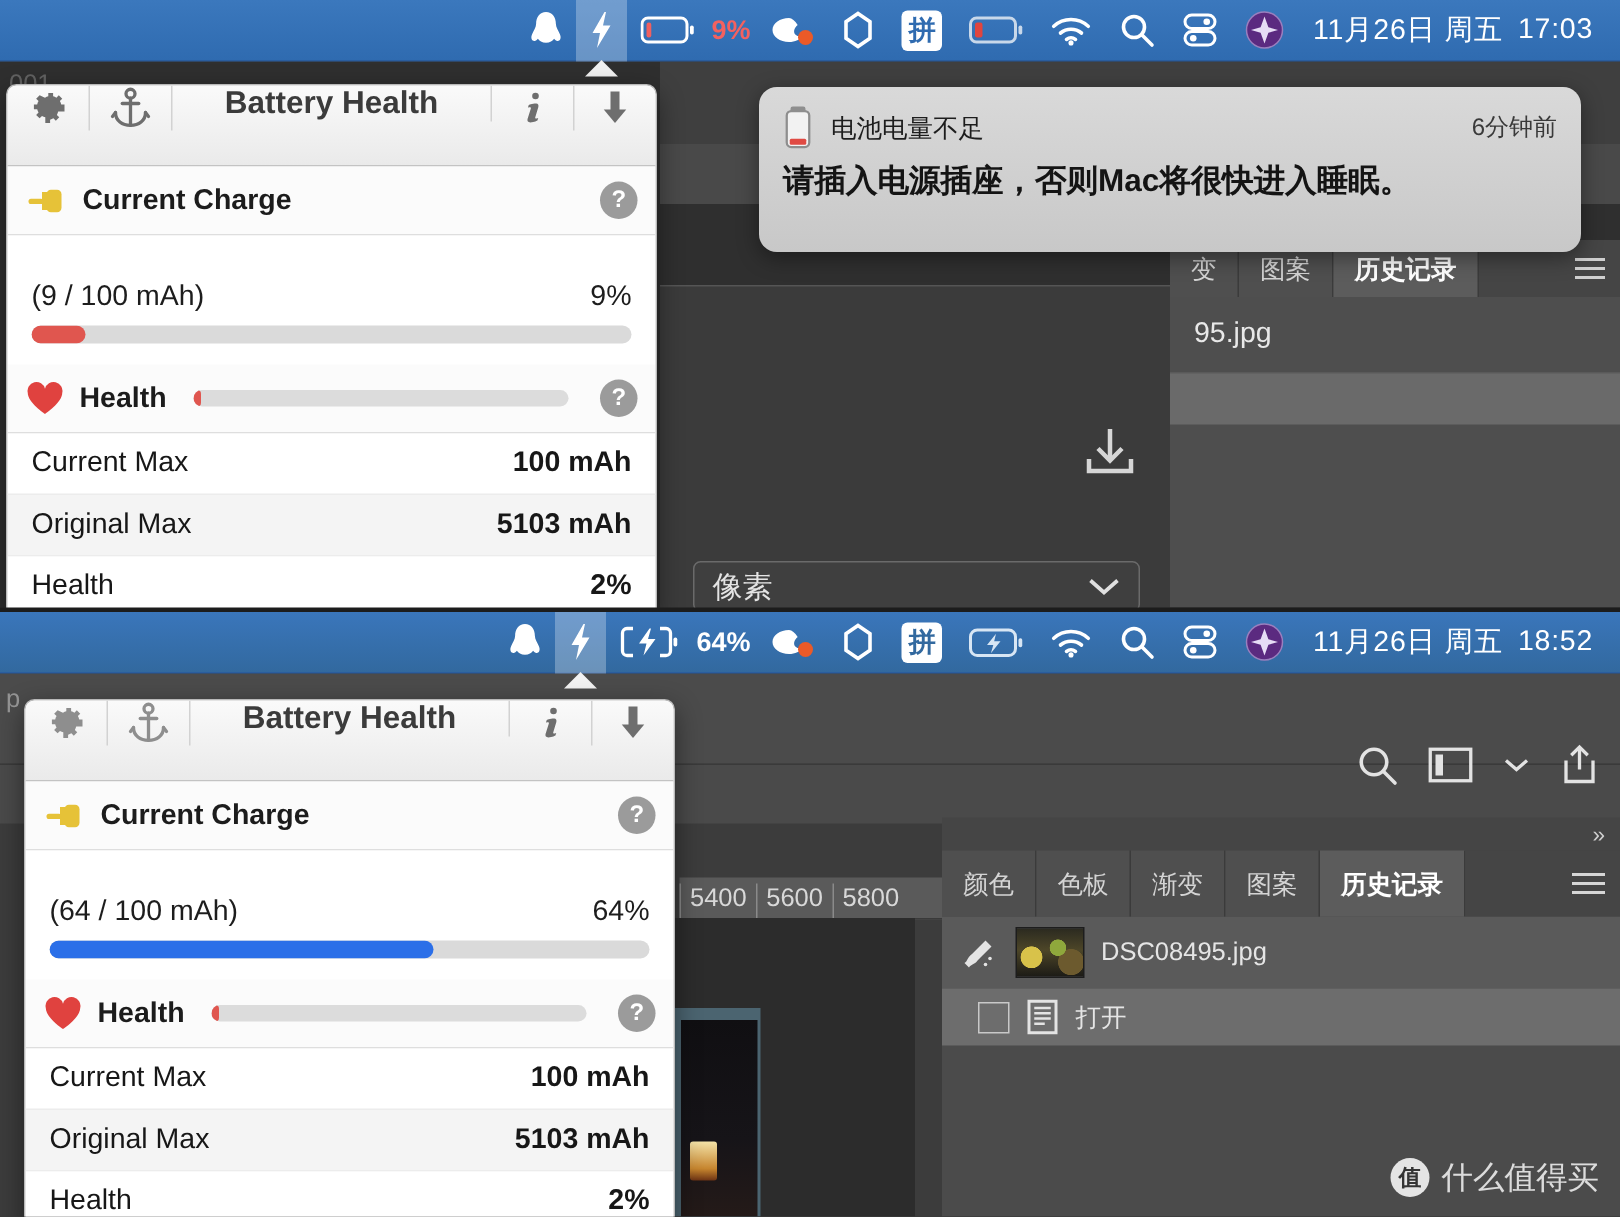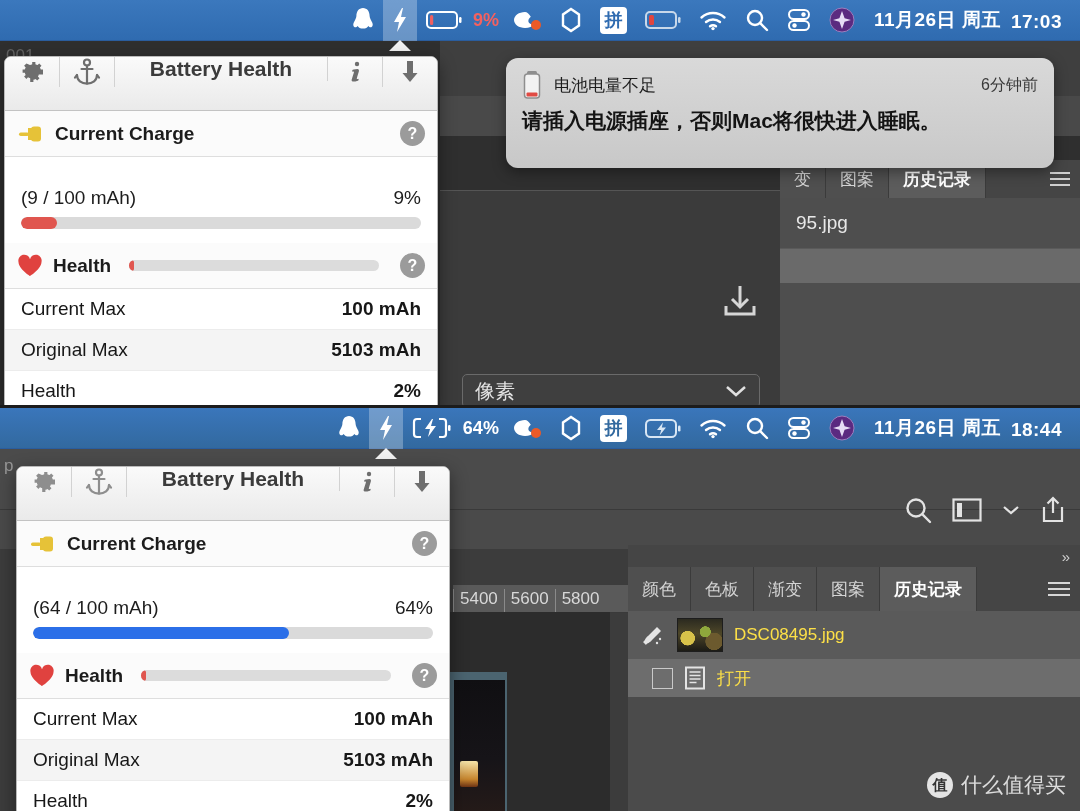--- a/index.html
+++ b/index.html
@@ -23,21 +23,21 @@
     border-bottom:1px solid #2a5d9e;
   }
   .menubar.second{background:linear-gradient(180deg,#3a76bb 0%,#32699f 100%);}
   .mb-item{
     height:41px;display:flex;align-items:center;justify-content:center;
     padding:0 9px;color:#fff;position:relative;
   }
   .mb-item.active{background:rgba(255,255,255,0.28);}
   .mb-clock{
     color:#fff;font-size:19px;letter-spacing:.5px;padding:0 6px 0 10px;
-    display:flex;align-items:flex-end;gap:10px;white-space:nowrap;font-weight:bold;
+    display:flex;align-items:center;gap:10px;white-space:nowrap;
   }
   .mb-pct{font-size:18px;font-weight:600;padding:0 4px 0 2px;}
   .pct-red{color:#f4615f;}
   .pct-white{color:#ffffff;}
 
   
   svg{display:block;}
   .tri{
     position:absolute;bottom:-10px;left:50%;transform:translateX(-50%);
     width:0;height:0;border-left:11px solid transparent;
@@ -113,21 +113,21 @@
   .tabs{display:flex;align-items:stretch;height:44px;background:#454545;}
   .tab{
     display:flex;align-items:center;padding:0 14px;font-size:17px;
     color:#d4d4d4;background:#4f4f4f;border-right:1px solid #3b3b3b;
   }
   .tab.active{background:#5c5c5c;color:#fff;font-weight:bold;}
   .tab-filler{flex:1;background:#454545;}
   .hamb{display:flex;align-items:center;padding:0 10px;background:#454545;}
   .hist-row{
     display:flex;align-items:center;gap:11px;padding:7px 12px;
-    font-size:17px;color:#fde047;background:#5a5a5a;
+    font-size:17px;color:#e5e5e5;background:#5a5a5a;
   }
   .hist-row.sel{background:#6d6d6d;padding-left:24px;}
   .thumb{
     width:44px;height:32px;border:1px solid #1d1d1d;
     background:
       radial-gradient(circle at 22% 60%,#d8c24a 0 18%,transparent 19%),
       radial-gradient(circle at 62% 40%,#8fa83c 0 16%,transparent 17%),
       radial-gradient(circle at 82% 70%,#6c5a2e 0 20%,transparent 21%),
       linear-gradient(180deg,#2b2a20 0%,#4d4628 45%,#1c1b16 100%);
   }
@@ -543,21 +543,21 @@
     </div>
     <div class="mb-item">
       <svg width="26" height="26" viewBox="0 0 26 26">
           <circle cx="13" cy="13" r="12" fill="#5b2a80"></circle>
           <circle cx="13" cy="13" r="12" fill="none" stroke="#9a7fbe" stroke-width="1"></circle>
           <path d="M13 4l2.6 7.2L22 13l-6.4 1.8L13 22l-2.6-7.2L4 13l6.4-1.8z" fill="#e6dcf5"></path>
         </svg>
     </div>
     <div class="mb-clock">
       <span>11月26日 周五</span>
-      <span>18:44</span>
+      <span>18:52</span>
     </div>
   </div>
 
   <div class="bh" style="left:16px;top:466px;">
     <div class="bh-toolbar">
       <div class="bh-tb-btn">
         <svg width="30" height="30" viewBox="0 0 30 30">
             <path d="M15 9.6A5.4 5.4 0 1 0 15 20.4 5.4 5.4 0 0 0 15 9.6zm0 8.2a2.8 2.8 0 1 1 0-5.6 2.8 2.8 0 0 1 0 5.6z" fill="#8e8e8e"></path>
             <path d="M26 12.6h-2.2a9 9 0 0 0-.9-2.2l1.6-1.6-2.3-2.3-1.6 1.6a9 9 0 0 0-2.2-.9V5h-3.2v2.2a9 9 0 0 0-2.2.9L9.4 6.5 7.1 8.8l1.6 1.6a9 9 0 0 0-.9 2.2H5.6v3.2h2.2c.2.8.5 1.5.9 2.2l-1.6 1.6 2.3 2.3 1.6-1.6c.7.4 1.4.7 2.2.9V25h3.2v-2.2c.8-.2 1.5-.5 2.2-.9l1.6 1.6 2.3-2.3-1.6-1.6c.4-.7.7-1.4.9-2.2H26z" fill="#8e8e8e"></path>
           </svg>

